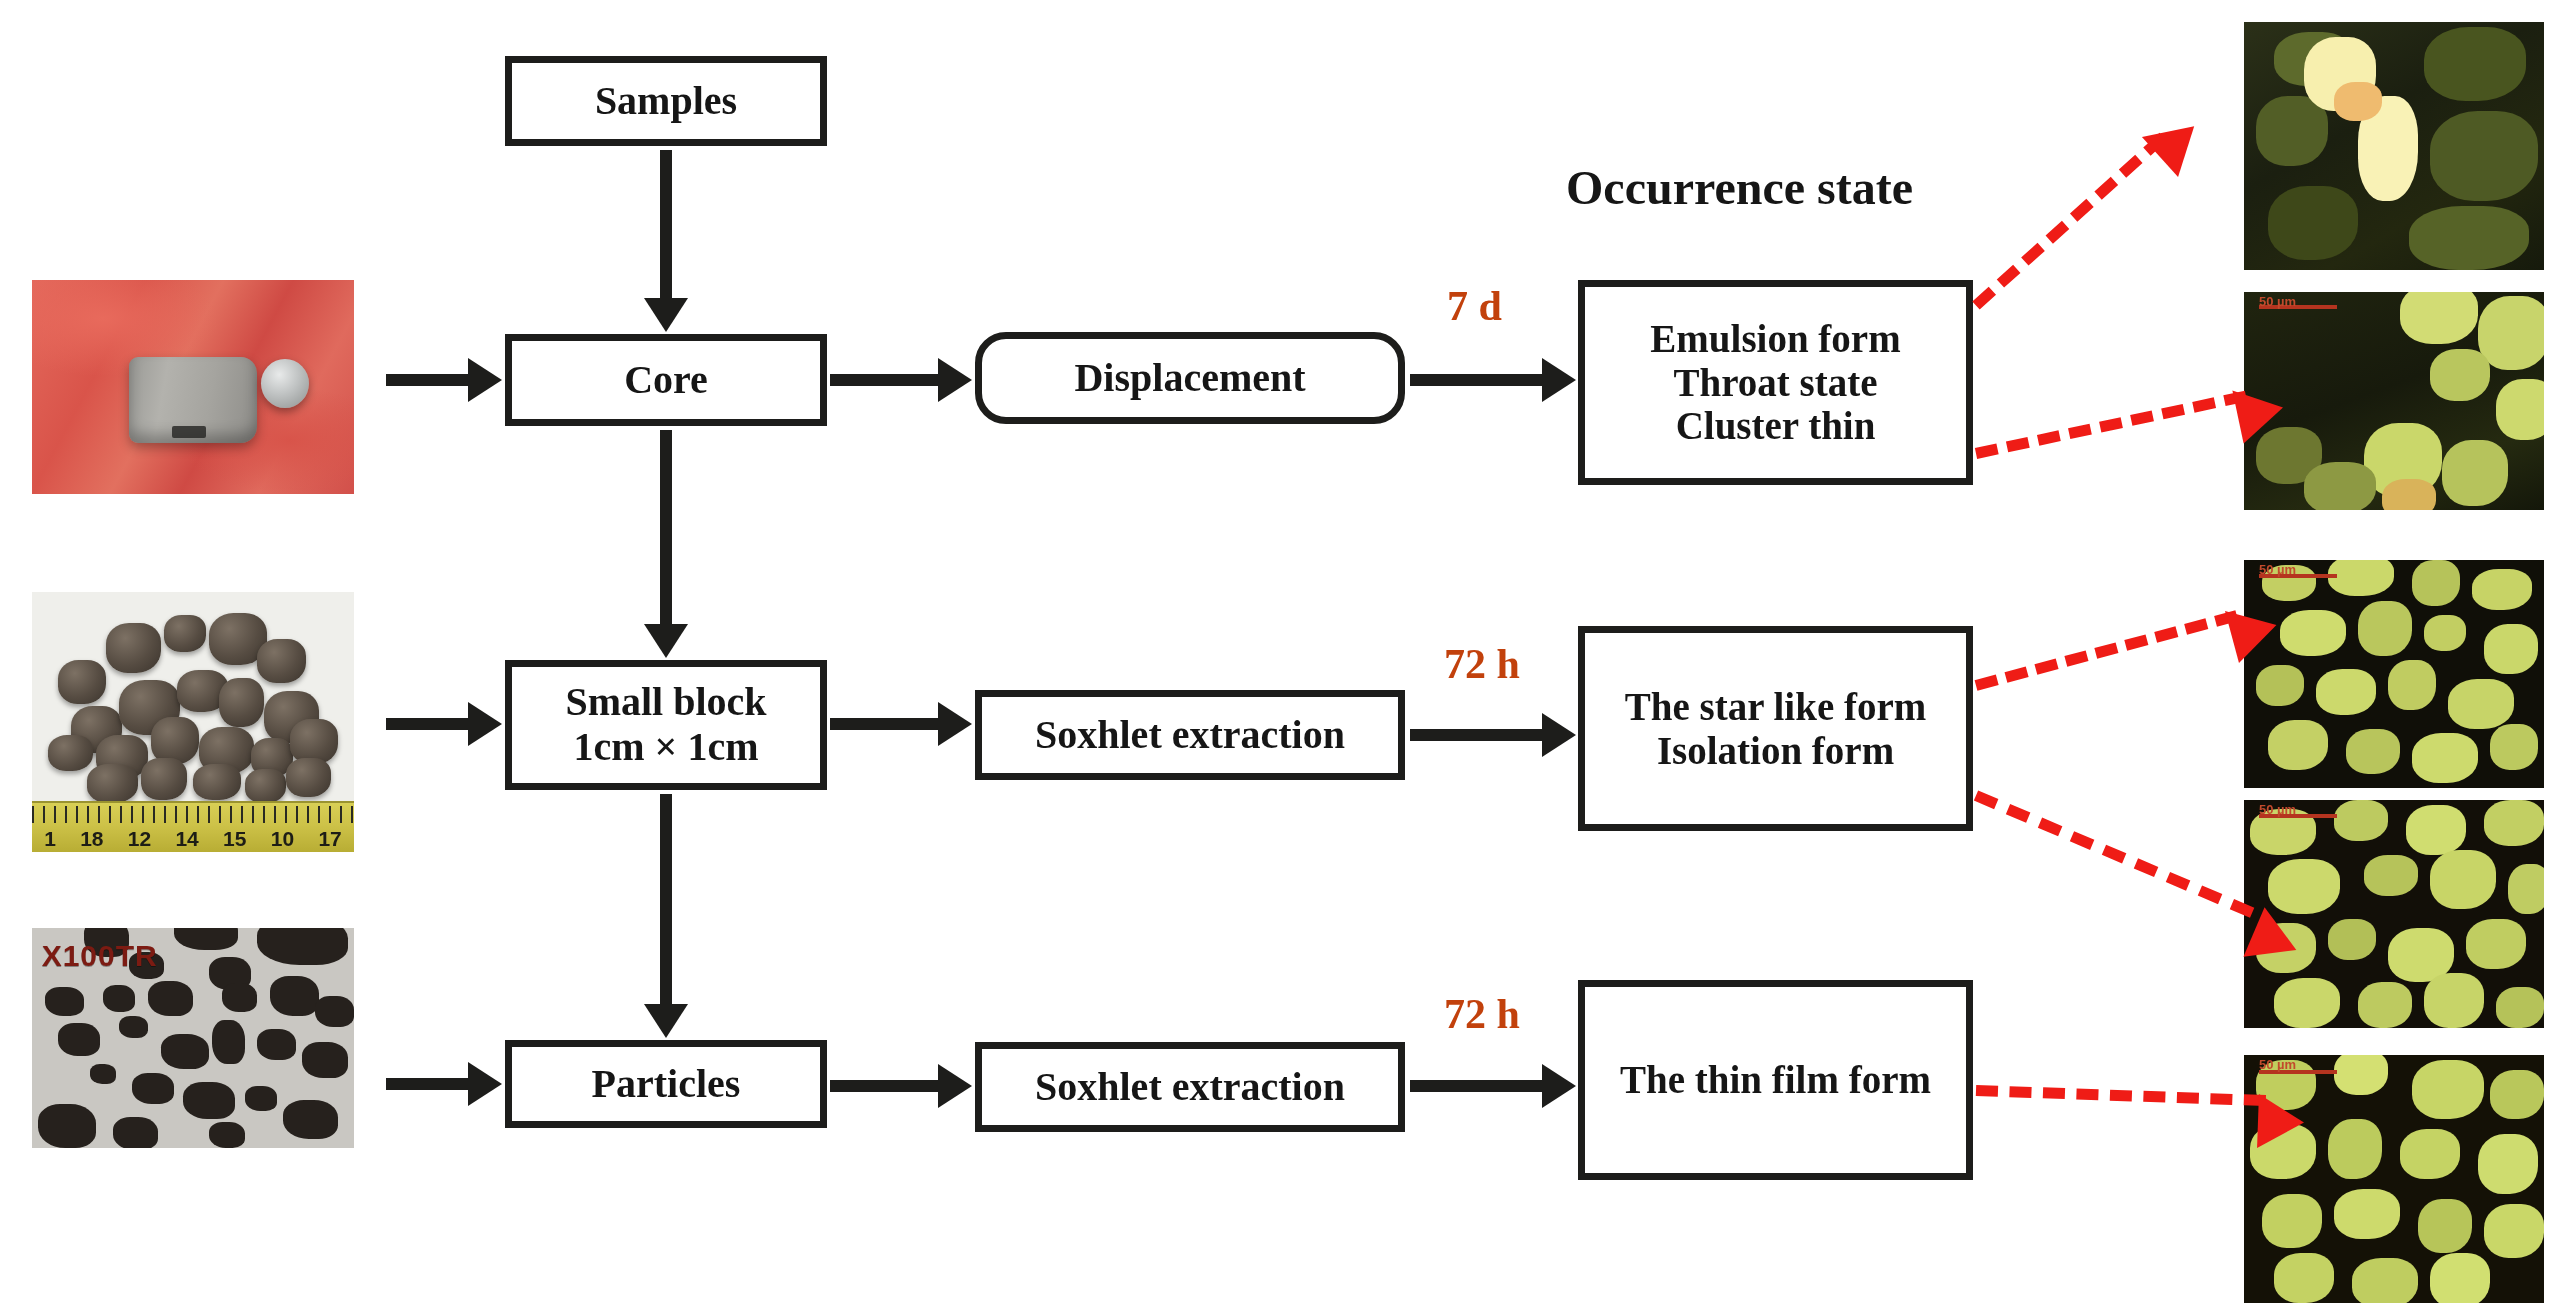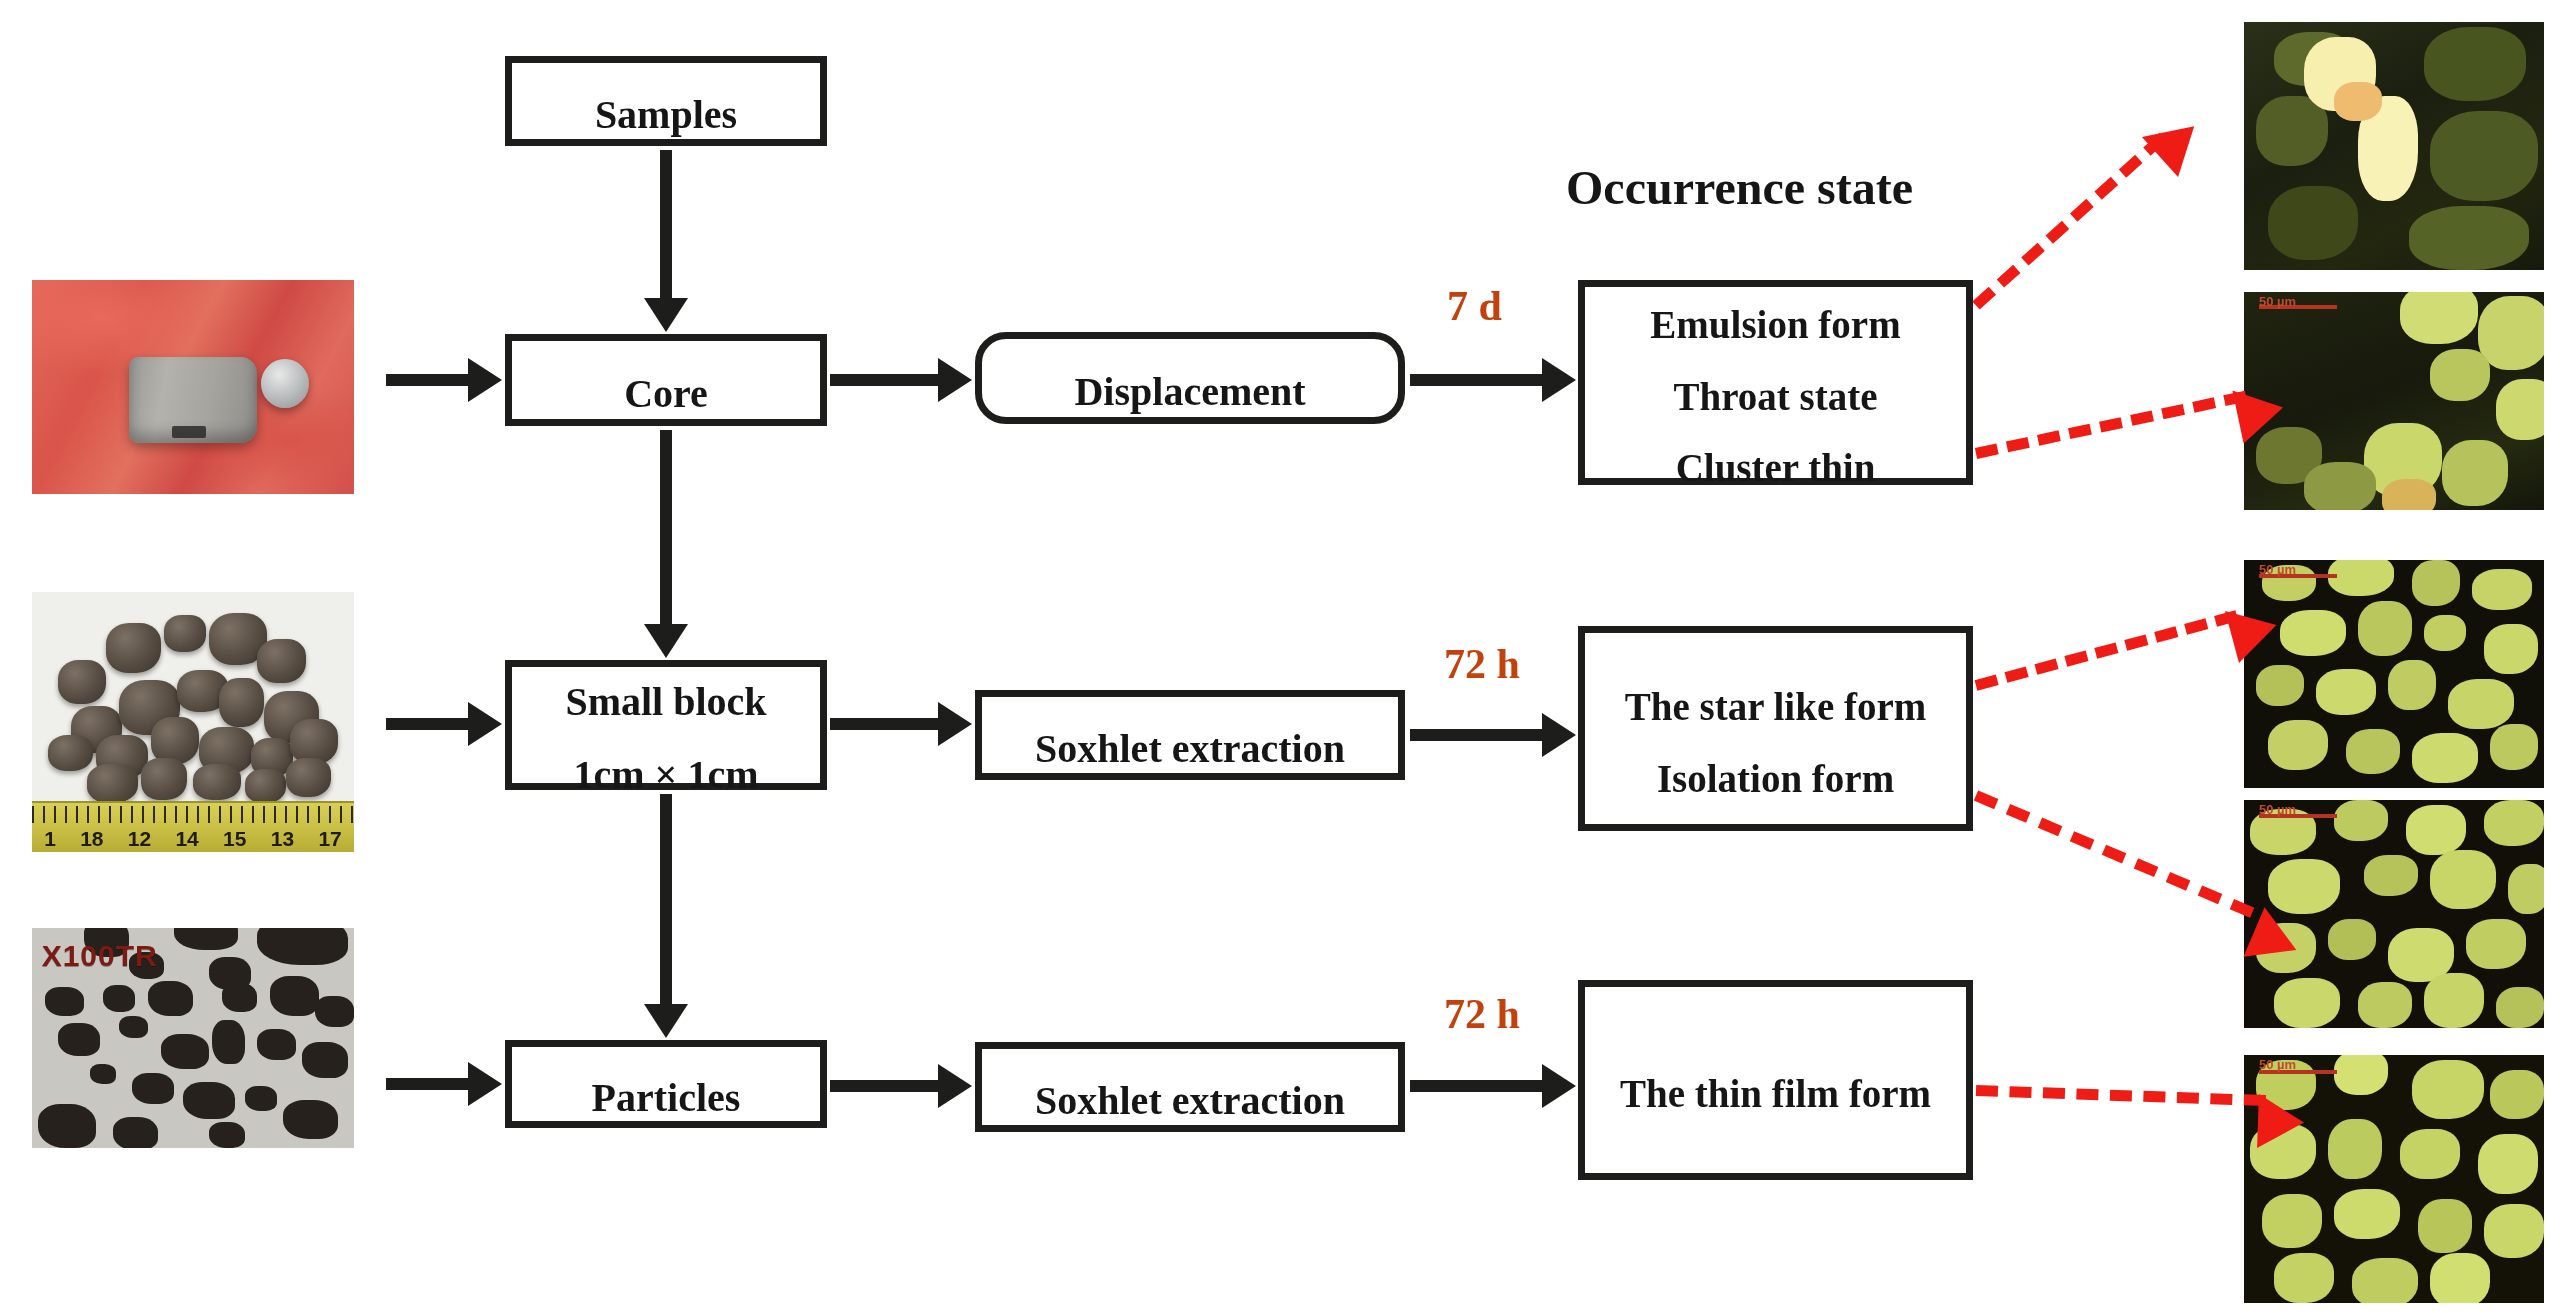--- a/index.html
+++ b/index.html
@@ -6,21 +6,21 @@
   body{width:2568px;height:1315px;position:relative;overflow:hidden;
        font-family:"Liberation Serif","DejaVu Serif",serif;color:#1b1b1b;}
 
   .stage{position:absolute;left:0;top:0;width:2568px;height:1315px;}
 
   
   .fbox{position:absolute;box-sizing:border-box;border:7px solid #1d1d1b;
         background:#fff;display:flex;flex-direction:column;
         align-items:center;justify-content:center;text-align:center;
         font-weight:bold;line-height:1.12;color:#161616;}
-  .fbox .ln{display:block;white-space:nowrap;margin-top:28px;}
+  .fbox .ln{display:block;white-space:nowrap;}
 
   
   .arrow-h{position:absolute;height:0;}
   .arrow-h .shaft{position:absolute;left:0;top:50%;transform:translateY(-50%);
         height:12px;background:#1d1d1b;}
   .arrow-h .head{position:absolute;top:50%;transform:translateY(-50%);
         width:0;height:0;border-top:22px solid transparent;
         border-bottom:22px solid transparent;border-left:34px solid #1d1d1b;}
 
   .arrow-v{position:absolute;width:0;}
@@ -123,21 +123,21 @@
     <div class="chip" style="left:66%;top:68%;width:13%;height:13%;"></div>
     <div class="chip" style="left:79%;top:64%;width:14%;height:15%;"></div>
     <div class="ruler">
       <div class="ticks"></div>
       <div class="nums">
         <span>1</span>
         <span>18</span>
         <span>12</span>
         <span>14</span>
         <span>15</span>
-        <span>13</span>
+        <span>10</span>
         <span>17</span>
       </div>
     </div>
   </div>
 
   <div class="photo ph-part" style="left:32px;top:928px;width:322px;height:220px;">
     <div class="grain" style="left:16%;top:-4%;width:14%;height:17%;"></div>
     <div class="grain" style="left:44%;top:-6%;width:20%;height:16%;"></div>
     <div class="grain" style="left:70%;top:-5%;width:28%;height:22%;"></div>
     <div class="grain" style="left:30%;top:11%;width:11%;height:12%;"></div>

